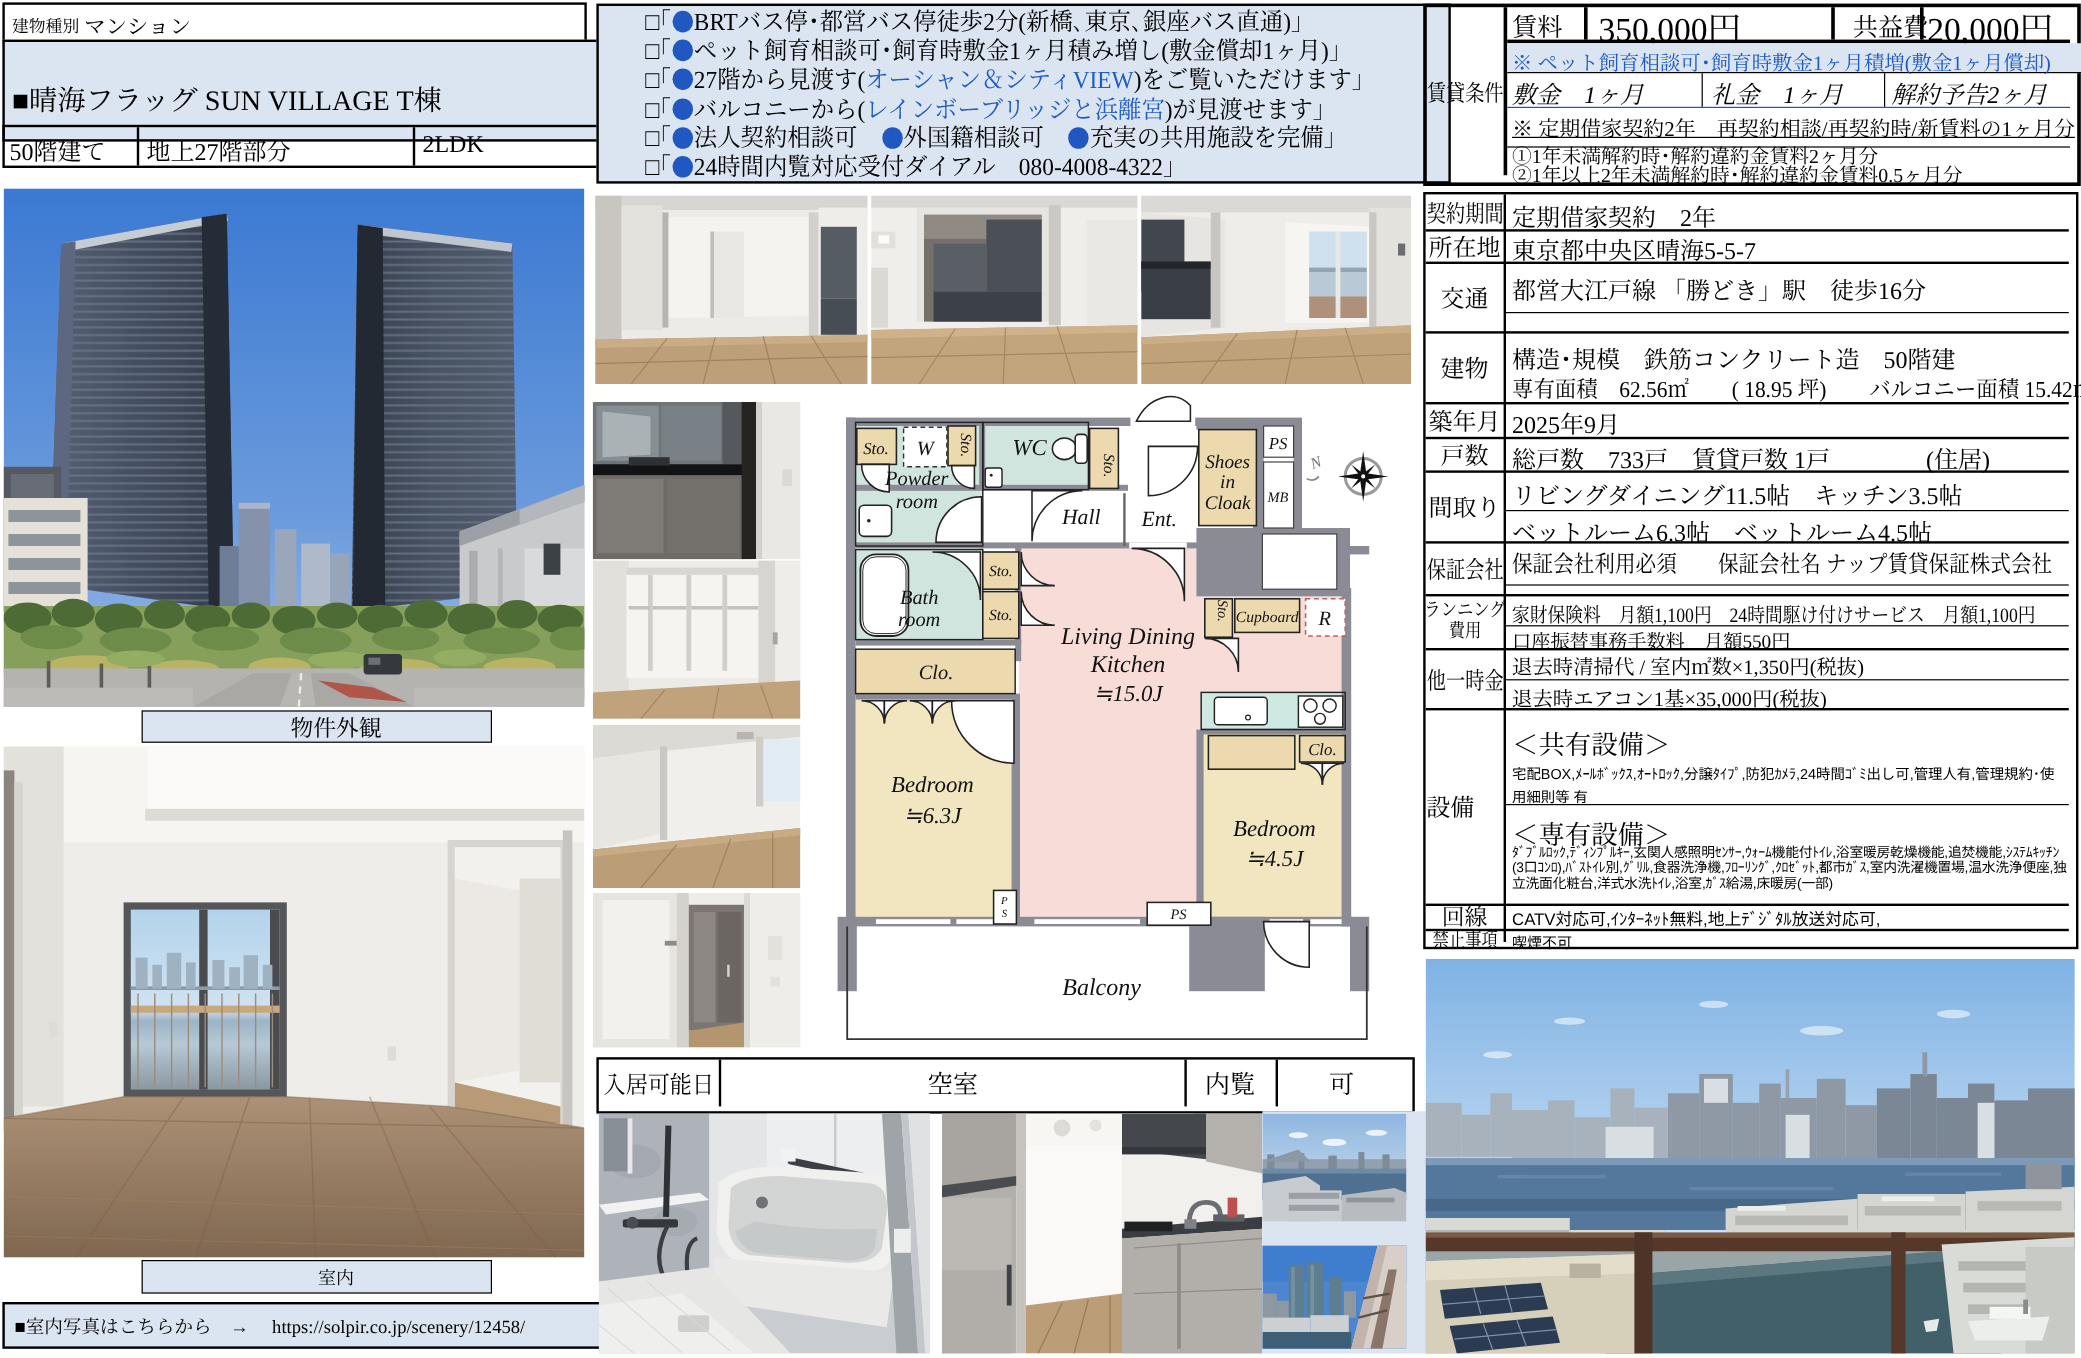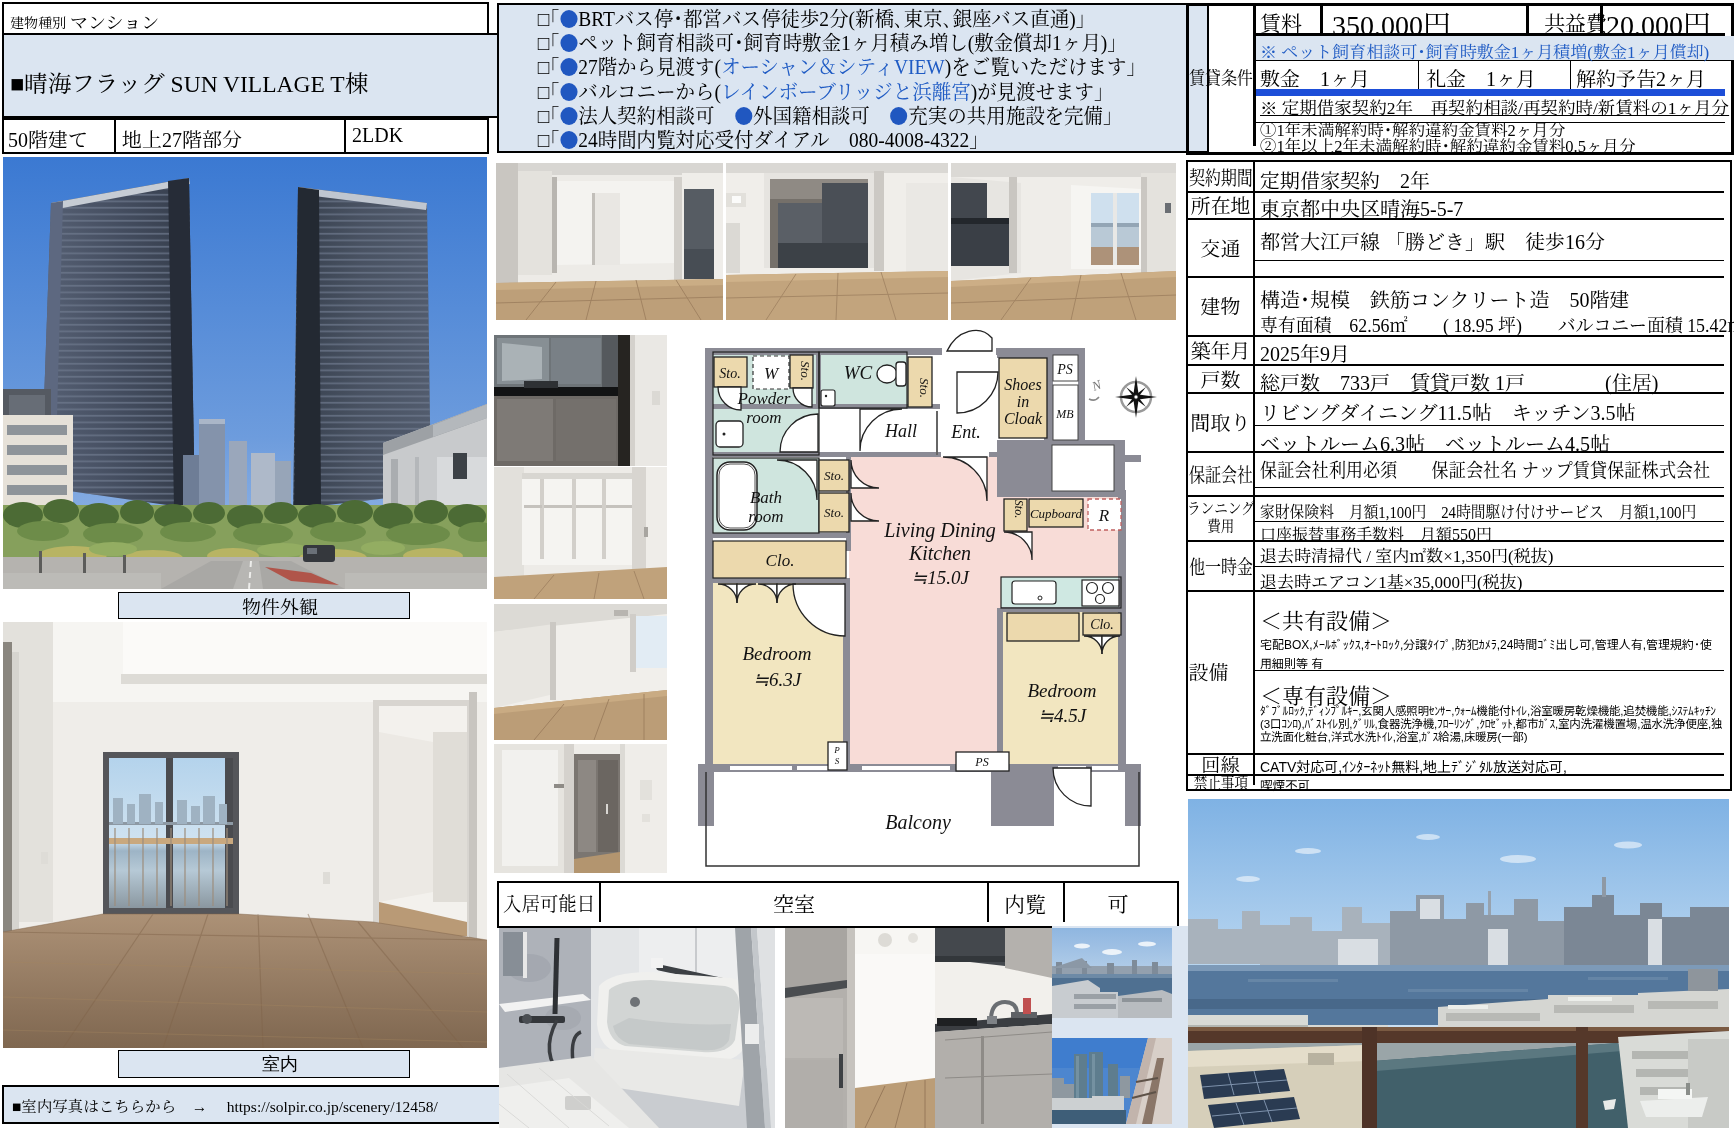--- a/index.html
+++ b/index.html
@@ -14,21 +14,21 @@
 <body>
 <div class="abs" style="left:0;top:0;width:1734px;height:1132px;">
 
 <div class="abs" style="left:2px;top:2px;width:483px;height:31px;border:2px solid #000;font-size:17px;">
   <span class="abs" style="left:6px;top:8px;font-size:14px;">建物種別</span>
   <span class="abs" style="left:66px;top:4px;font-size:18px;">マンション</span>
 </div>
 <div class="abs lb" style="left:2px;top:33px;width:483px;height:81px;border:2px solid #000;">
   <span class="abs" style="left:6px;top:30px;font-size:23.5px;">■晴海フラッグ SUN VILLAGE T棟</span>
 </div>
-<div class="abs" style="left:2px;top:118px;width:483px;height:32px;border:2px solid #000;font-size:20px;">
+<div class="abs" style="left:2px;top:104px;width:483px;height:32px;border:2px solid #000;font-size:20px;padding-left:48px;">
   <span class="abs" style="left:4px;top:4px;">50階建て</span>
   <span class="abs" style="left:110px;top:0;width:0;height:32px;border-left:2px solid #000;"></span>
   <span class="abs" style="left:118px;top:4px;">地上27階部分</span>
   <span class="abs" style="left:340px;top:0;width:0;height:32px;border-left:2px solid #000;"></span>
   <span class="abs" style="left:348px;top:4px;">2LDK</span>
 </div>
 
 <div class="abs" style="left:3px;top:157px;width:484px;height:432px;" id="ph-ext">
 <svg width="484" height="432" viewBox="0 0 484 432">
 <defs>
@@ -218,21 +218,21 @@
           <line x1="360" y1="426" x2="305" y2="292"></line>
           <line x1="460" y1="426" x2="355" y2="300"></line>
 </g>
 <g stroke="#a3855f" stroke-width="1" opacity="0.4">
           <line x1="0" y1="340" x2="484" y2="352"></line>
           <line x1="0" y1="375" x2="484" y2="390"></line>
           <line x1="0" y1="408" x2="484" y2="420"></line>
         </g>
 </svg>
     </div>
-<div class="abs lb ctr" style="left:118px;top:1050px;width:258px;height:26px;border:1px solid #000;font-size:18px;font-family:Liberation Serif, serif;">室内</div>
+<div class="abs lb ctr" style="left:118px;top:1050px;width:258px;height:26px;border:1px solid #000;font-size:15px;">室内</div>
 
 <div class="abs lb" style="left:2px;top:1085px;width:483px;height:35px;border:2px solid #000;font-size:19px;">
   <span class="abs" style="left:8px;top:7px;font-size:15.5px;white-space:nowrap;">■室内写真はこちらから　→　 https://solpir.co.jp/scenery/12458/</span>
 </div>
 
 <div class="abs lb" style="left:497px;top:3px;width:676px;height:146px;border:2px solid #000;font-size:20.5px;line-height:24.2px;">
   <div style="padding:2px 0 0 7px;white-space:nowrap;transform:scaleX(0.95);transform-origin:0 0;">
     <div>□｢<span class="dot"></span>BRTバス停･都営バス停徒歩2分(新橋､東京､銀座バス直通)｣</div>
     <div>□｢<span class="dot"></span>ペット飼育相談可･飼育時敷金1ヶ月積み増し(敷金償却1ヶ月)｣</div>
     <div>□｢<span class="dot"></span>27階から見渡す(<span class="blue">オーシャン＆シティVIEW</span>)をご覧いただけます｣</div>
@@ -785,21 +785,21 @@
     <span class="abs" style="left:270px;top:0;width:0;height:27px;border-left:3px solid #000;"></span>
     <span class="abs" style="left:288px;top:1px;font-size:21px;">共益費</span>
     <span class="abs" style="left:344px;top:0;width:0;height:27px;border-left:3px solid #000;"></span>
     <span class="abs" style="left:350px;top:-3px;font-size:28px;">20,000円</span>
   </div>
 
   <div class="abs lb" style="left:67px;top:30px;width:469px;height:24px;border-bottom:1px solid #000;">
     <span class="abs blue" style="left:4px;top:2px;font-size:17px;white-space:nowrap;">※ ペット飼育相談可･飼育時敷金1ヶ月積増(敷金1ヶ月償却)</span>
   </div>
 
-  <div class="abs" style="left:67px;top:55px;width:469px;height:28px;border-bottom:7px solid #1d4ed8;font-size:20px;">
+  <div class="abs" style="left:67px;top:55px;width:469px;height:28px;border-bottom:1px solid #1d4ed8;font-size:20px;font-style:italic;">
     <span class="abs" style="left:4px;top:2px;">敷金　1ヶ月</span>
     <span class="abs" style="left:162px;top:0;width:0;height:28px;border-left:1px solid #000;"></span>
     <span class="abs" style="left:170px;top:2px;">礼金　1ヶ月</span>
     <span class="abs" style="left:314px;top:0;width:0;height:28px;border-left:1px solid #000;"></span>
     <span class="abs" style="left:320px;top:2px;">解約予告2ヶ月</span>
   </div>
 
   <div class="abs" style="left:67px;top:84px;width:469px;height:32px;border-bottom:1px solid #000;">
     <span class="abs" style="left:4px;top:4px;font-size:17.5px;white-space:nowrap;text-decoration:underline;">※ 定期借家契約2年　再契約相談/再契約時/新賃料の1ヶ月分</span>
   </div>

